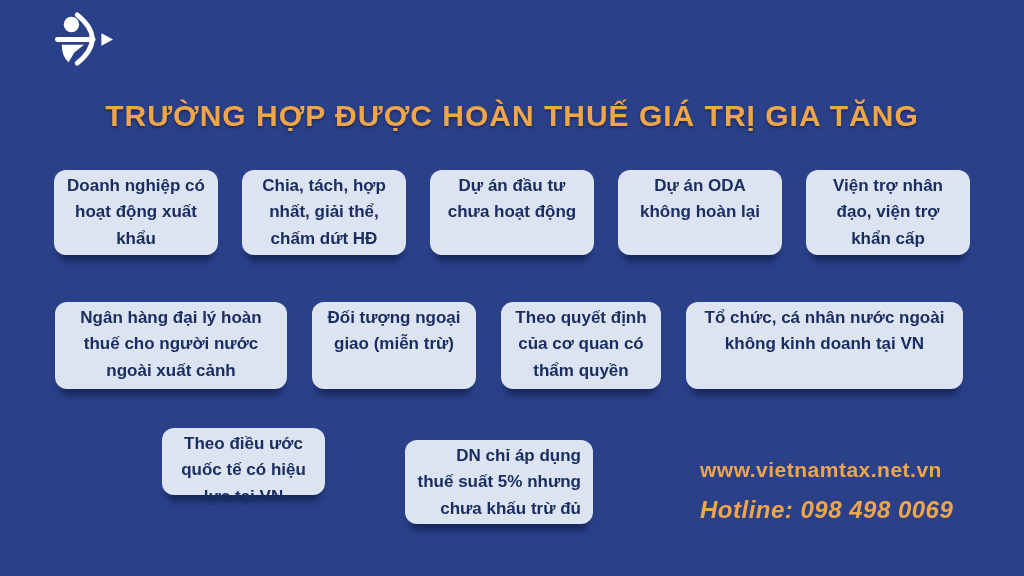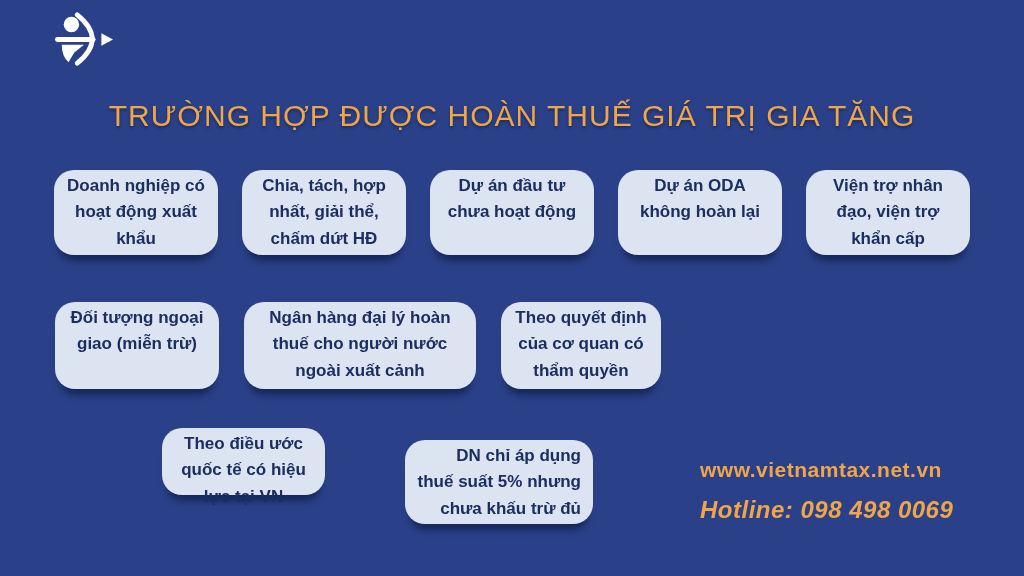--- a/index.html
+++ b/index.html
@@ -18,32 +18,32 @@
   
   .logo{position:absolute;left:24px;top:10px;width:120px;text-align:center;}
   .logo svg{display:block;margin:0 auto;}
   .brand{
     color:var(--logo);font-weight:700;font-size:18px;letter-spacing:1.5px;
     margin-top:2px;
   }
   
   .title{
     position:absolute;top:99px;left:0;width:1024px;text-align:center;
-    color:var(--accent);font-weight:400;font-size:30px;letter-spacing:1px;
+    color:var(--accent);font-weight:700;font-size:30px;letter-spacing:1px;
     text-shadow:0 2px 3px rgba(10,15,45,.45);
     white-space:nowrap;
   }
   
   .row{position:absolute;display:flex;}
   .row1{top:170px;left:54px;gap:24px;}
   .row2{top:302px;left:55px;gap:25px;}
   .card{
     box-sizing:border-box;
     background:var(--card-bg);
-    border-radius:20px;
+    border-radius:12px;
     color:var(--card-text);
     font-weight:700;font-size:17px;line-height:1.55;
     text-align:center;
     padding:3px 12px;
     display:flex;justify-content:center;align-items:flex-start;
     box-shadow:0 11px 7px -5px rgba(8,16,52,.55);
   }
   .card span{display:block;}
   .row1 .card{width:164px;height:85px;}
   .row2 .card{height:87px;}
@@ -92,28 +92,31 @@
       </div>
     <div class="card">
         <span>Dự án ODA không hoàn lại</span>
       </div>
     <div class="card">
         <span>Viện trợ nhân đạo, viện trợ khẩn cấp</span>
       </div>
   </div>
 
   <div class="row row2">
+    <div class="card r2c2">
+        <span>Ngân hàng đại lý hoàn thuế cho người nước ngoài xuất cảnh</span>
+      </div>
     <div class="card r2c1">
         <span>Đối tượng ngoại giao (miễn trừ)</span>
       </div>
-    <div class="card r2c2">
-        <span>Ngân hàng đại lý hoàn thuế cho người nước ngoài xuất cảnh</span>
-      </div>
     <div class="card r2c3">
         <span>Theo quyết định của cơ quan có thẩm quyền</span>
+      </div>
+    <div class="card r2c4">
+        <span>Tổ chức, cá nhân nước ngoài không kinh doanh tại VN</span>
       </div>
   </div>
 
   <div class="card abs-card r3c1">
       <span>Theo điều ước quốc tế có hiệu lực tại VN</span>
     </div>
   <div class="card abs-card r3c2">
       <span>DN chỉ áp dụng thuế suất 5% nhưng chưa khấu trừ đủ</span>
     </div>
 

